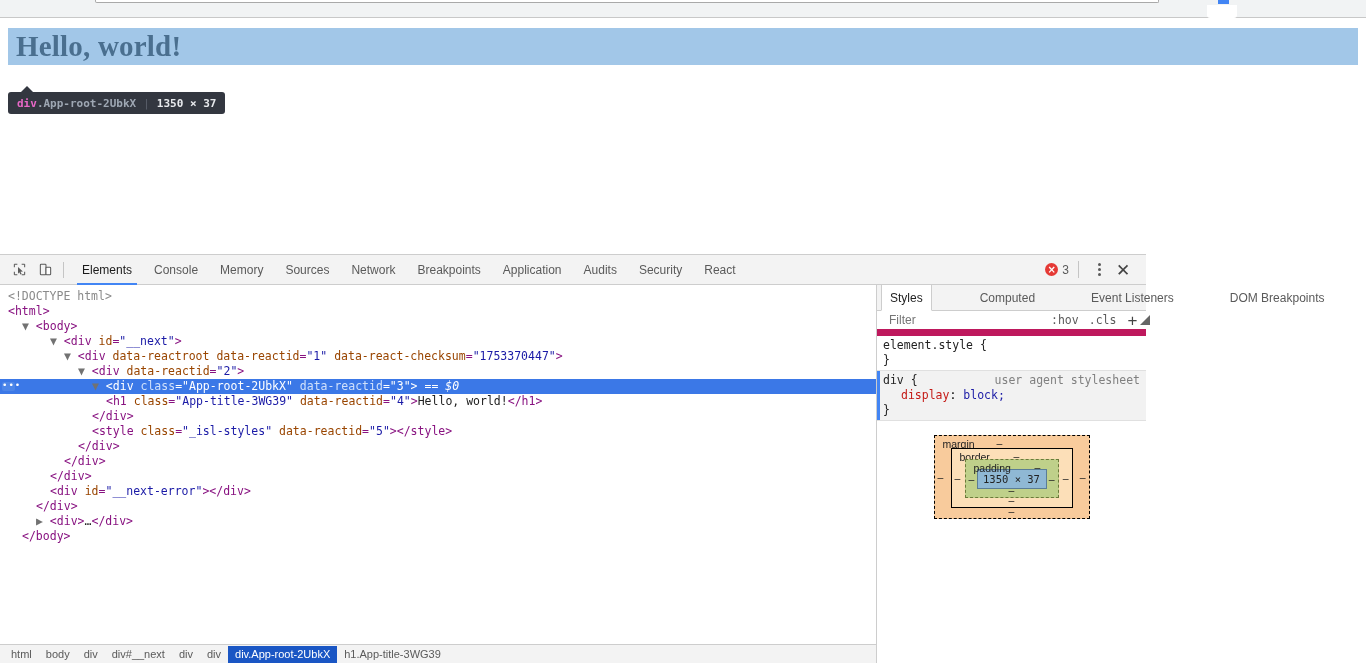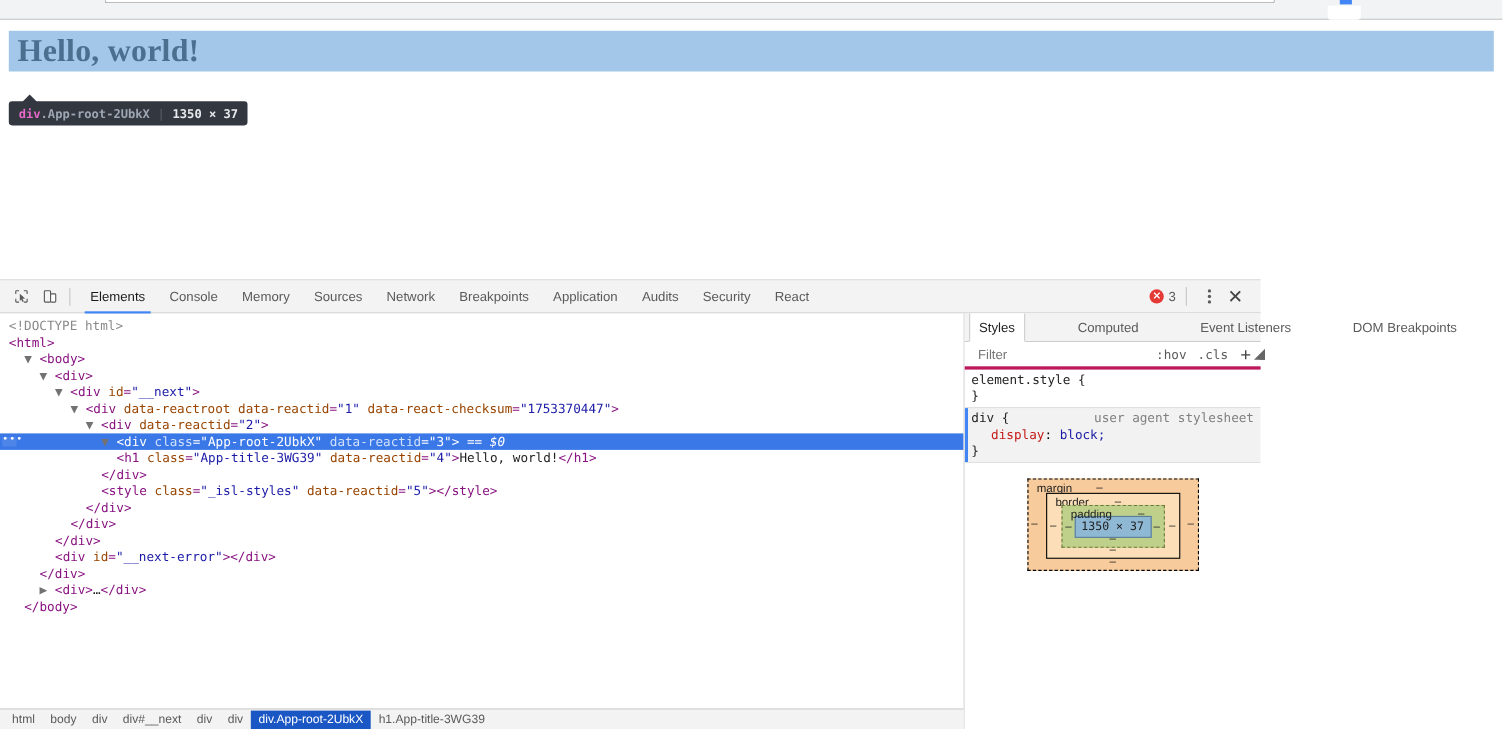--- a/index.html
+++ b/index.html
@@ -171,21 +171,21 @@
   .sp-tab {
     display: flex; align-items: center; padding: 0 8px; font-size: 12px;
     color: #5a5a5a; cursor: pointer; white-space: nowrap;
   }
   .sp-tab.active {
     background: #ffffff; color: #222;
     border-left: 1px solid #cdcdcd; border-right: 1px solid #cdcdcd;
     margin-bottom: -1px; border-bottom: 1px solid #fff;
   }
   .sp-filter {
-    height: 25px; min-height: 25px; border-bottom: 3px solid #be185d;
+    height: 25px; min-height: 25px; border-bottom: 7px solid #be185d;
     display: flex; align-items: center; padding: 0 6px 0 10px;
     background: #fff;
   }
   .sp-filter-input {
     flex: 1; border: none; outline: none; font-size: 12px; color: #9a9a9a;
     font-family: "Liberation Sans", sans-serif; background: transparent;
   }
   .sp-pseudo { font-size: 11.5px; color: #5a5a5a; padding: 0 5px;
                font-family: "DejaVu Sans Mono", monospace; cursor: pointer; }
   .sp-plus { font-size: 17px; color: #444; padding: 0 2px 0 6px; cursor:pointer;
@@ -312,21 +312,20 @@
       </div>
     </div>
 
     <div class="dt-body">
 
       <div class="dom-pane">
         <div class="dom-tree" id="dom-tree">
             <div class="dnode"><span style="padding-left:8px"></span><span class="doctype">&lt;!DOCTYPE html&gt;</span></div>
             <div class="dnode"><span style="padding-left:8px"></span><span class="punct">&lt;</span><span class="tag">html</span><span class="punct">&gt;</span></div>
             <div class="dnode"><span style="padding-left:22px"></span><span class="arrow">▼ </span><span class="punct">&lt;</span><span class="tag">body</span><span class="punct">&gt;</span></div>
-            <div class="dnode"><span style="padding-left:36px"></span><span class="arrow">▼ </span><span class="punct">&lt;</span><span class="tag">div</span><span class="punct">&gt;</span></div>
             <div class="dnode"><span style="padding-left:50px"></span><span class="arrow">▼ </span><span class="punct">&lt;</span><span class="tag">div</span> <span class="attrn">id</span><span class="punct">=</span><span class="attrv">"__next"</span><span class="punct">&gt;</span></div>
             <div class="dnode"><span style="padding-left:64px"></span><span class="arrow">▼ </span><span class="punct">&lt;</span><span class="tag">div</span> <span class="attrn">data-reactroot</span> <span class="attrn">data-reactid</span><span class="punct">=</span><span class="attrv">"1"</span> <span class="attrn">data-react-checksum</span><span class="punct">=</span><span class="attrv">"1753370447"</span><span class="punct">&gt;</span></div>
             <div class="dnode"><span style="padding-left:78px"></span><span class="arrow">▼ </span><span class="punct">&lt;</span><span class="tag">div</span> <span class="attrn">data-reactid</span><span class="punct">=</span><span class="attrv">"2"</span><span class="punct">&gt;</span></div>
             <div class="dnode sel"><span style="padding-left:92px"></span><span class="arrow">▼ </span><span class="punct">&lt;</span><span class="tag">div</span> <span class="attrn">class</span><span class="punct">=</span><span class="attrv">"App-root-2UbkX"</span> <span class="attrn">data-reactid</span><span class="punct">=</span><span class="attrv">"3"</span><span class="punct">&gt;</span> <span class="dollar">== $0</span><span class="ellipsis-badge">•••</span></div>
             <div class="dnode"><span style="padding-left:106px"></span><span class="punct">&lt;</span><span class="tag">h1</span> <span class="attrn">class</span><span class="punct">=</span><span class="attrv">"App-title-3WG39"</span> <span class="attrn">data-reactid</span><span class="punct">=</span><span class="attrv">"4"</span><span class="punct">&gt;</span><span class="txt">Hello, world!</span><span class="punct">&lt;/</span><span class="tag">h1</span><span class="punct">&gt;</span></div>
             <div class="dnode"><span style="padding-left:92px"></span><span class="punct">&lt;/</span><span class="tag">div</span><span class="punct">&gt;</span></div>
             <div class="dnode"><span style="padding-left:92px"></span><span class="punct">&lt;</span><span class="tag">style</span> <span class="attrn">class</span><span class="punct">=</span><span class="attrv">"_isl-styles"</span> <span class="attrn">data-reactid</span><span class="punct">=</span><span class="attrv">"5"</span><span class="punct">&gt;&lt;/</span><span class="tag">style</span><span class="punct">&gt;</span></div>
             <div class="dnode"><span style="padding-left:78px"></span><span class="punct">&lt;/</span><span class="tag">div</span><span class="punct">&gt;</span></div>
             <div class="dnode"><span style="padding-left:64px"></span><span class="punct">&lt;/</span><span class="tag">div</span><span class="punct">&gt;</span></div>
             <div class="dnode"><span style="padding-left:50px"></span><span class="punct">&lt;/</span><span class="tag">div</span><span class="punct">&gt;</span></div>

